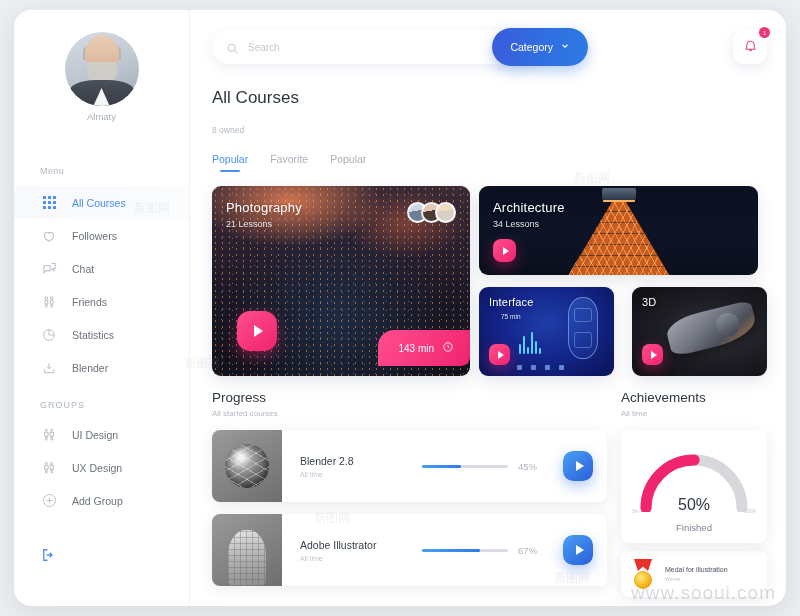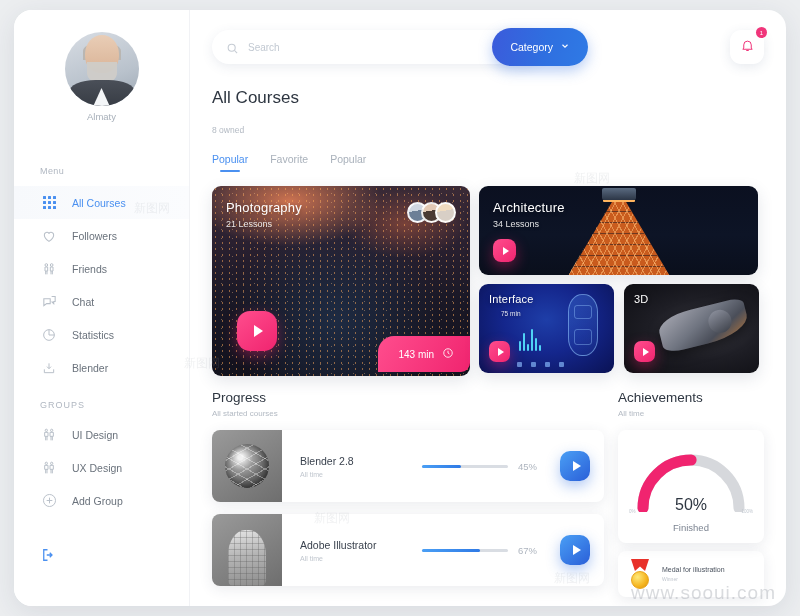--- a/index.html
+++ b/index.html
@@ -141,24 +141,24 @@
     height:2px; background:#4a90f0; border-radius:2px;
   }
 
   .cards { display: flex; gap: 9px; margin-top: 14px; }
   .card {
     border-radius: 9px; overflow: hidden; position: relative;
     box-shadow: 0 5px 16px rgba(50,60,90,0.13);
   }
   .card-photography { width: 258px; height: 190px; }
   .card-architecture { width: 279px; height: 89px; }
-  .card-small-row { display:flex; gap: 10px; margin-top: 9px; }
+  .card-small-row { display:flex; gap: 18px; margin-top: 9px; }
   .card-interface { width: 135px; height: 89px; }
   .card-3d { width: 135px; height: 89px; }
-  .right-col { display: flex; flex-direction: column; }
+  .right-col { display: flex; flex-direction: column; justify-content: space-between; }
 
   .card .ctitle {
     position: absolute; left: 14px; top: 14px;
     color: #fff; font-size: 13px; letter-spacing: .2px;
     text-shadow: 0 1px 4px rgba(0,0,0,.35);
   }
   .card-interface .ctitle, .card-3d .ctitle { font-size: 11px; left: 10px; top: 9px; }
   .card .csub {
     position: absolute; left: 14px; top: 33px;
     color: rgba(255,255,255,.88); font-size: 9px;
@@ -176,21 +176,21 @@
   .play-sm { width: 23px; height: 23px; left: 14px; bottom: 13px; border-radius: 8px; }
   .play-xs { width: 21px; height: 21px; left: 10px; bottom: 11px; border-radius: 7px; }
   .play .tri {
     width:0;height:0;border-left:9px solid #fff;
     border-top:6px solid transparent;border-bottom:6px solid transparent;
     margin-left:3px;
   }
   .play-sm .tri, .play-xs .tri { border-left-width:6px;border-top-width:4px;border-bottom-width:4px; margin-left:2px;}
 
   .time-badge {
-    position: absolute; right: 0; bottom: 4px;
+    position: absolute; right: 0; bottom: 10px;
     height: 36px; padding: 0 16px 0 20px;
     background: linear-gradient(120deg,#ff4d8d,#f0246f);
     border-radius: 16px 0 9px 0;
     display: flex; align-items: center; gap: 8px;
     color: #fff; font-size: 10px;
   }
   .avatars {
     position: absolute; right: 14px; top: 16px; display: flex;
   }
   .av {
@@ -432,38 +432,38 @@
       <span class="ico">
         <svg width="16" height="16" viewBox="0 0 24 24" fill="none" stroke="currentColor" stroke-width="1.6">
             <path d="M12 20s-7-4.6-7-9.6A3.9 3.9 0 0 1 12 8a3.9 3.9 0 0 1 7 2.4C19 15.4 12 20 12 20z"></path>
           </svg>
       </span>
       <span class="txt">Followers</span>
     </div>
 
     <div class="nav-item">
       <span class="ico">
+        <svg width="17" height="17" viewBox="0 0 24 24" fill="none" stroke="currentColor" stroke-width="1.5">
+            <path d="M15 5h5v7h-2v3l-3-3h-0"></path>
+            <path d="M4 8h9v7H8l-4 3v-3H4z"></path>
+          </svg>
+      </span>
+      <span class="txt">Chat</span>
+    </div>
+
+    <div class="nav-item">
+      <span class="ico">
         <svg width="16" height="16" viewBox="0 0 24 24" fill="none" stroke="currentColor" stroke-width="1.5">
             <circle cx="8" cy="6" r="2"></circle>
             <path d="M6 9h4v6H6zM7 15v5M9 15v5"></path>
             <circle cx="16" cy="6" r="2"></circle>
             <path d="M14 9h4v6h-4zM15 15v5M17 15v5"></path>
           </svg>
       </span>
       <span class="txt">Friends</span>
-    </div>
-
-    <div class="nav-item">
-      <span class="ico">
-        <svg width="17" height="17" viewBox="0 0 24 24" fill="none" stroke="currentColor" stroke-width="1.5">
-            <path d="M15 5h5v7h-2v3l-3-3h-0"></path>
-            <path d="M4 8h9v7H8l-4 3v-3H4z"></path>
-          </svg>
-      </span>
-      <span class="txt">Chat</span>
     </div>
 
     <div class="nav-item">
       <span class="ico">
         <svg width="16" height="16" viewBox="0 0 24 24" fill="none" stroke="currentColor" stroke-width="1.5">
             <circle cx="12" cy="12" r="8"></circle>
             <path d="M12 12V4M12 12h8"></path>
           </svg>
       </span>
       <span class="txt">Statistics</span>

